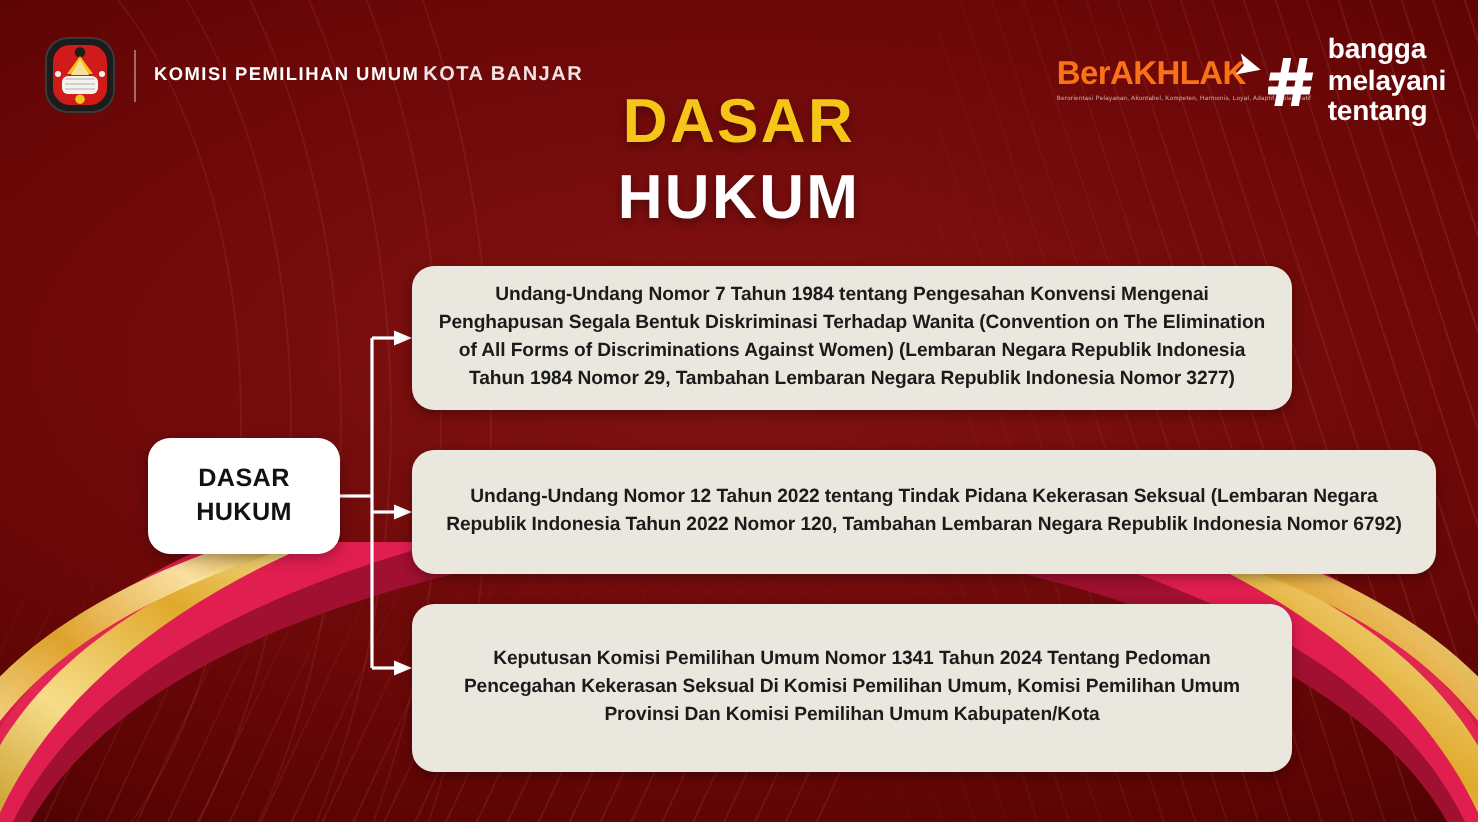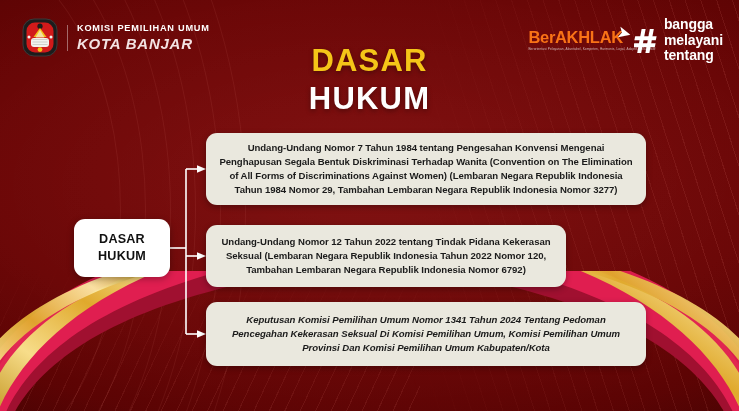--- a/index.html
+++ b/index.html
@@ -89,40 +89,39 @@
     display: flex;
     align-items: center;
     gap: 9px;
   }
   .kpu-logo { width: 36px; height: 39px; flex: 0 0 auto; }
   .kpu-divider {
     width: 1px; height: 26px;
     background: rgba(255,255,255,0.40);
   }
   .kpu-text {
-    display: flex; flex-direction: column;
+    display: flex; 
     justify-content: center;
     gap: 2px;
   }
   .kpu-l1 {
     color: #ffffff;
     font-size: 9.2px;
     font-weight: bold;
     letter-spacing: 0.75px;
     line-height: 1;
     white-space: nowrap;
   }
   .kpu-l2 {
     color: #f3e3e3;
-    font-size: 15px;
+    font-size: 10px;
     font-weight: bold;
     letter-spacing: 0.75px;
     line-height: 1;
     white-space: nowrap;
-    font-style: italic;
   }
 
   .right-logos {
     position: absolute;
     right: 16px; top: 17px;
     display: flex;
     align-items: center;
     gap: 11px;
   }
   .berakhlak { position: relative; }
@@ -228,22 +227,22 @@
   .law-box p {
     margin: 0;
     color: #1b1b1b;
     font-size: 9.6px;
     font-weight: bold;
     line-height: 1.48;
     text-align: center;
     letter-spacing: -0.05px;
   }
   #box1 { top: 133px; width: 440px; height: 72px; }
-  #box2 { top: 225px; width: 360px; height: 62px; }
-  #box3 { top: 302px; width: 440px; height: 64px; font-style: italic; }
+  #box2 { top: 225px; width: 512px; height: 62px; }
+  #box3 { top: 302px; width: 440px; height: 84px; }
 </style>
 </head>
 <body>
 
 <div id="slide">
 
   <div class="bg-base"></div>
 
   <div class="arcs-left">
     <span style="width:300px;height:520px;"></span>

